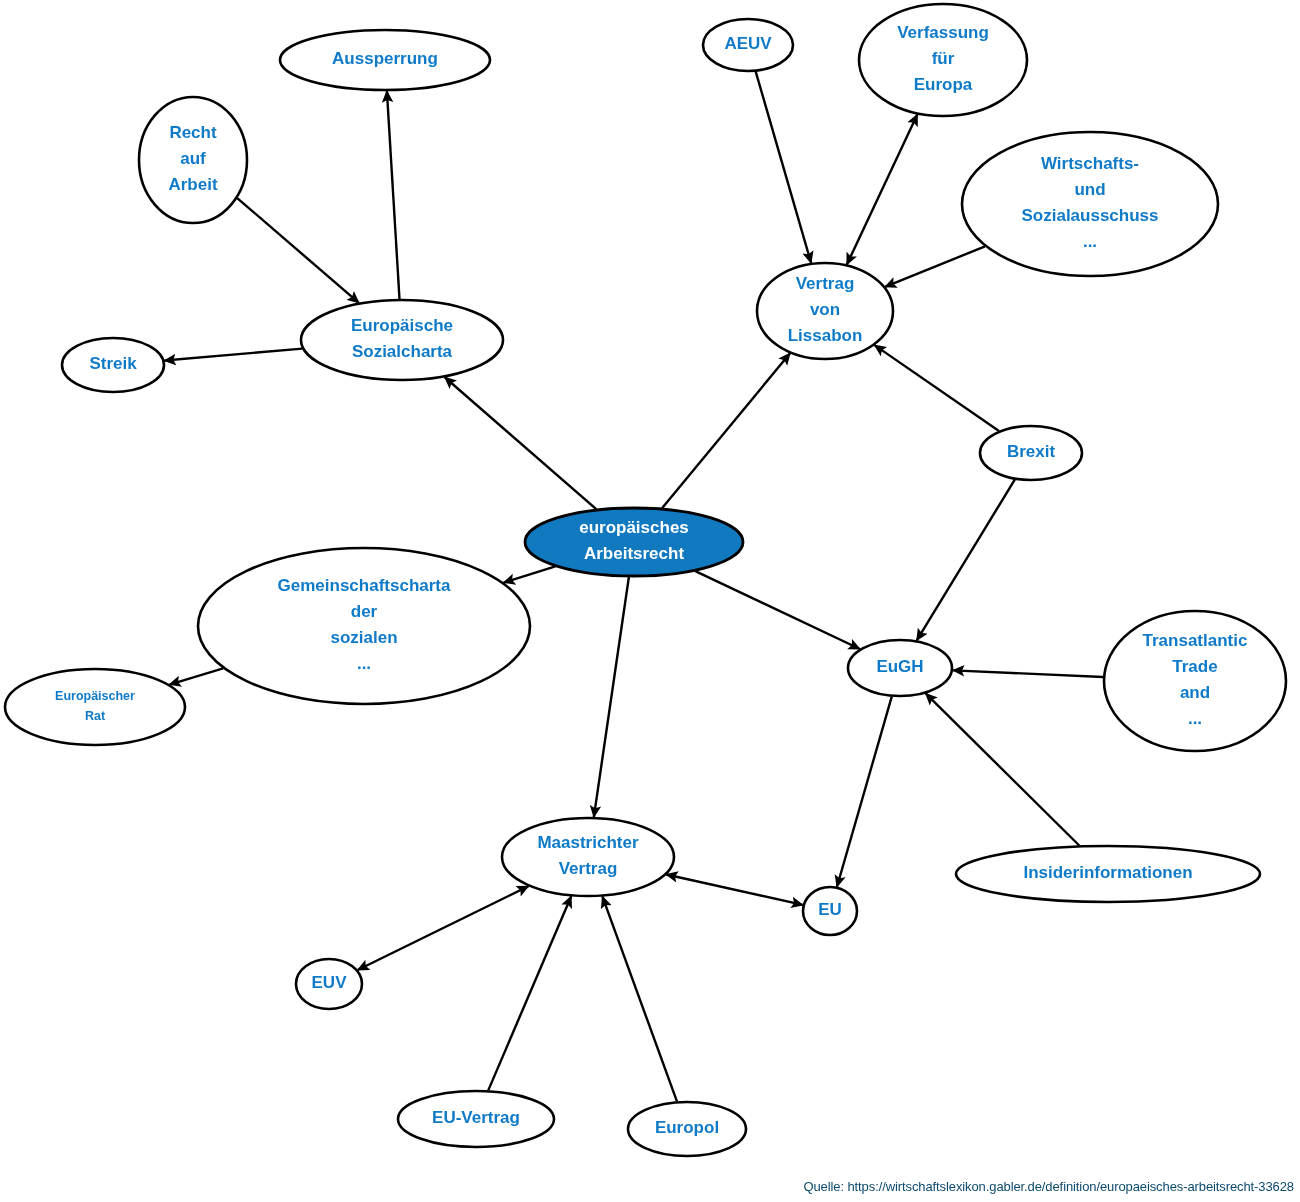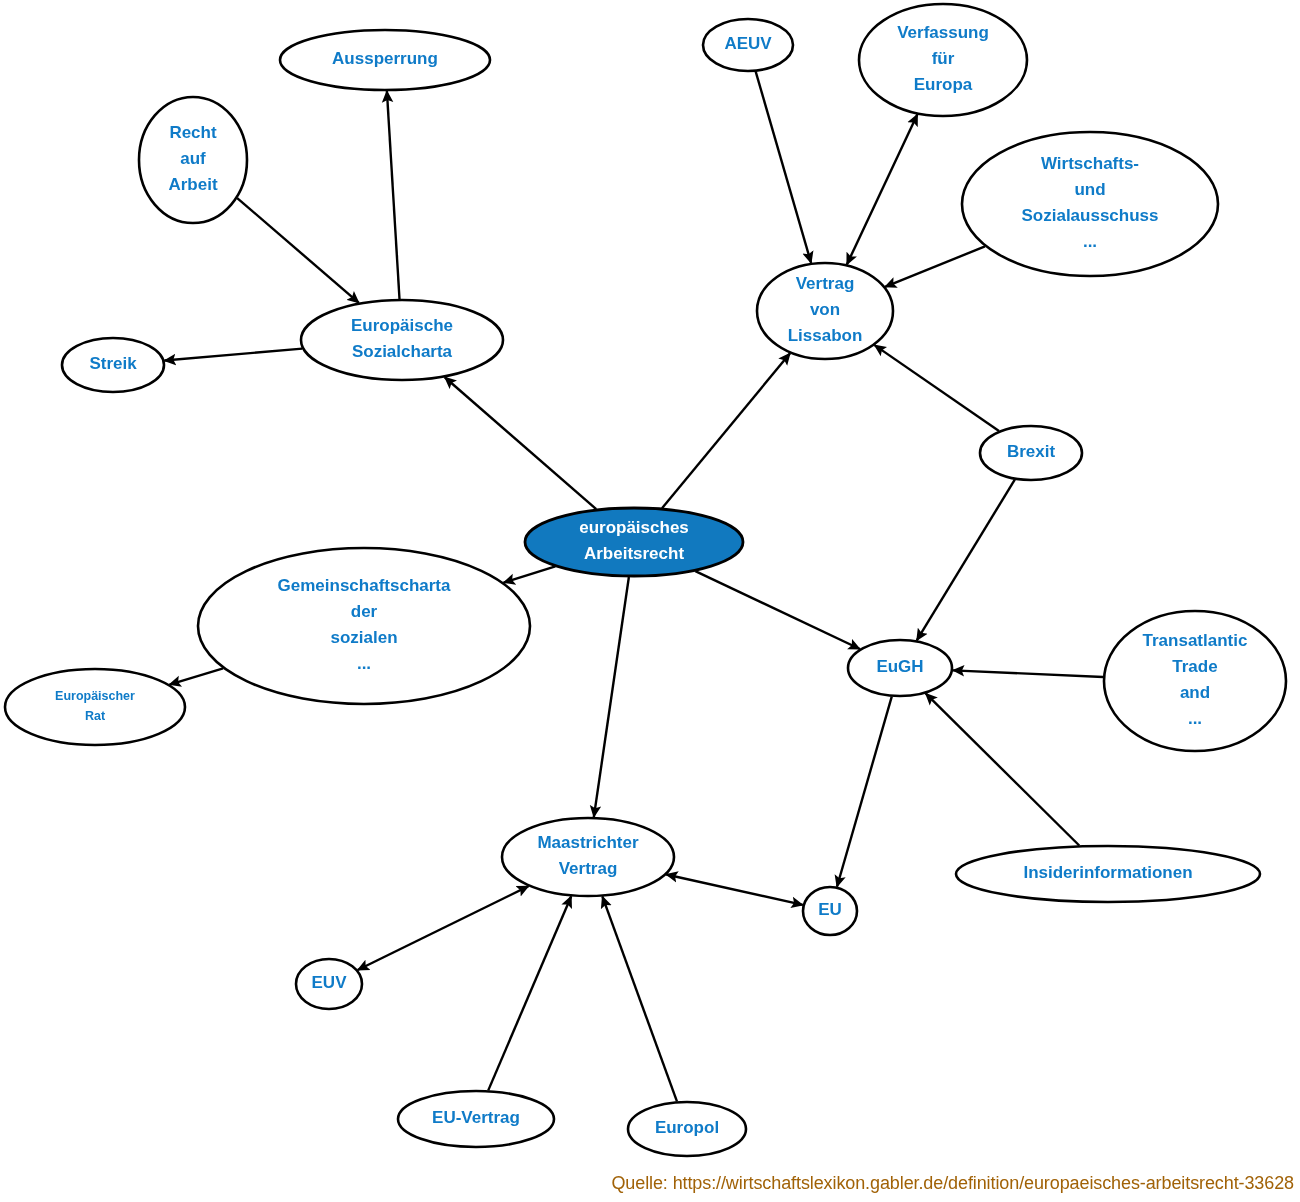--- a/index.html
+++ b/index.html
@@ -51,23 +51,23 @@
   .edge-line {
     stroke: #000000;
     stroke-width: 2.4;
     fill: none;
   }
   .source-caption {
     position: absolute;
     right: 6px;
     bottom: 8px;
     font-family: "Liberation Sans", sans-serif;
-    font-size: 18px;
+    font-size: 13px;
     font-weight: normal;
-    color: #a16207;
+    color: #0c4a6e;
     white-space: nowrap;
     letter-spacing: -0.1px;
   }
 </style>
 </head>
 <body>
 
 <div id="graph-root">
   <svg id="concept-graph" viewBox="0 0 1300 1202">
     <defs>

